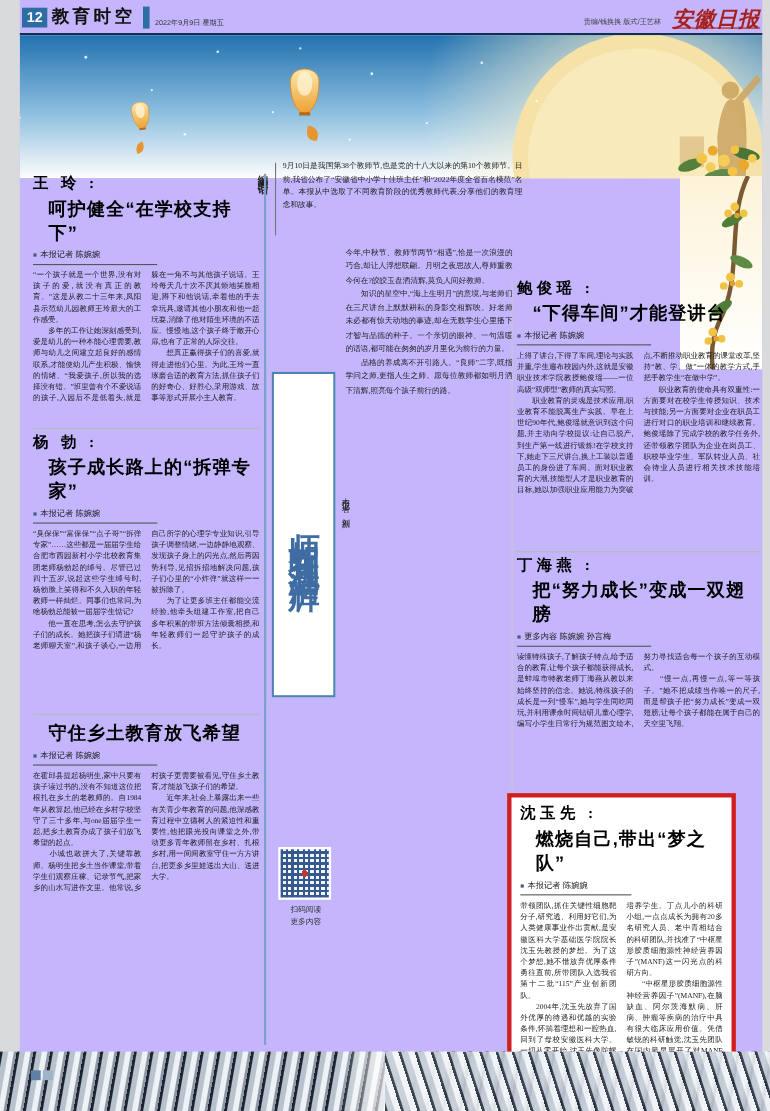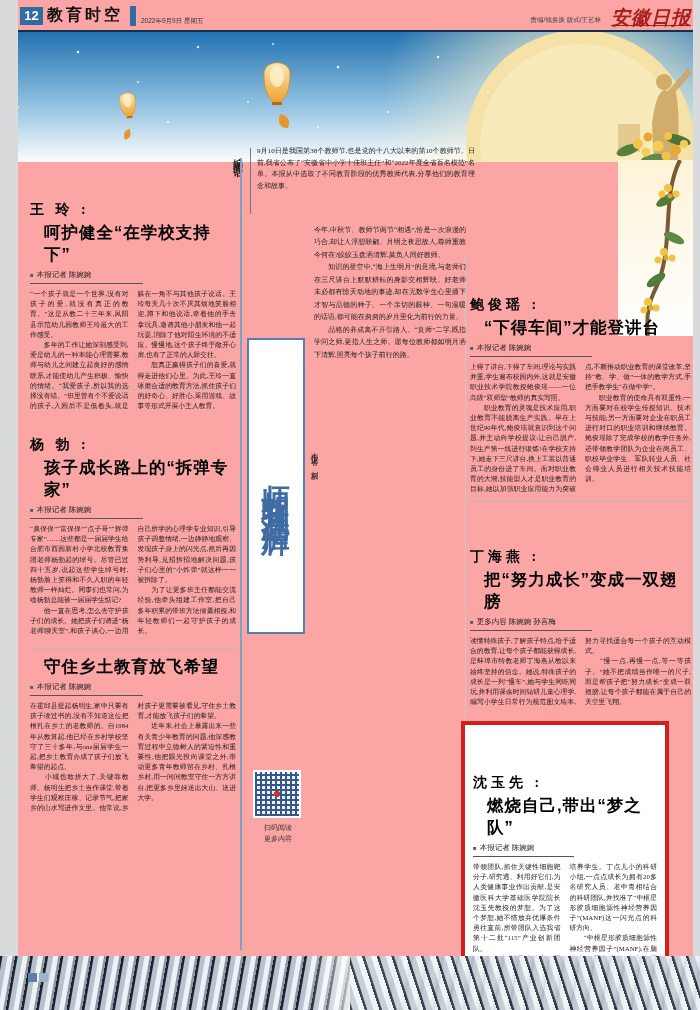--- a/index.html
+++ b/index.html
@@ -1,17 +1,17 @@
 <!DOCTYPE html>
 <html><head>
 <meta charset="utf-8">
 <style>
   html,body{margin:0;padding:0;}
   body{width:700px;height:1010px;position:relative;background:#d9dadb;font-family:"Liberation Sans",sans-serif;overflow:hidden;}
-  .page{position:absolute;left:18px;top:0;width:675px;height:958px;background:#fca5a5;}
+  .page{position:absolute;left:18px;top:0;width:675px;height:958px;background:#c4b5fd;}
   
   .hdr{position:absolute;left:0;top:3px;width:675px;height:26px;}
   .pgnum{position:absolute;left:2px;top:4px;width:23px;height:18px;background:#2e6da4;color:#fff;font-weight:bold;font-size:13px;text-align:center;line-height:18px;}
   .section{position:absolute;left:29px;top:2px;font-size:16px;font-weight:bold;letter-spacing:3px;color:#111;font-family:"Liberation Sans",sans-serif;}
   .hbar{position:absolute;left:112px;top:3px;width:6px;height:20px;background:#2e6da4;}
   .hdate{position:absolute;left:123px;top:14px;font-size:6.5px;color:#333;}
   .staff{position:absolute;right:92px;top:13px;font-size:6.5px;color:#444;}
   .masthead{position:absolute;right:2px;top:2px;font-size:19px;color:#a8201d;font-family:"Liberation Serif",serif;font-weight:bold;font-style:italic;letter-spacing:1px;text-decoration:underline;}
   
   .banner{position:absolute;left:0;top:30px;width:675px;height:130px;border-top:2px solid #11304f;}
@@ -20,21 +20,21 @@
   .ednote{position:absolute;left:213px;top:146px;width:244px;height:70px;display:flex;gap:6px;}
   .edlabel{writing-mode:vertical-rl;text-orientation:upright;font-size:9.5px;font-weight:bold;color:#222;font-family:"Liberation Serif",serif;letter-spacing:3px;padding-top:4px;}
   .edrule{width:1px;background:#777;margin:2px 0;}
   .edtext{flex:1;font-size:7px;line-height:1.65;color:#222;font-family:"Liberation Serif",serif;text-align:justify;white-space:pre-line;}
   
   .vdiv1{position:absolute;left:222px;top:158px;width:2px;height:792px;background:#7aa3c6;}
   .vdiv2{position:absolute;left:447px;top:256px;width:1px;height:462px;background:#c9c9c9;}
   .hdiv{position:absolute;height:1px;background:#b9b9b9;}
   
   .art{position:absolute;}
-  .aname{font-family:"Liberation Serif",serif;font-weight:bold;font-size:14px;color:#000;letter-spacing:4px;margin-top:43px;}
+  .aname{font-family:"Liberation Serif",serif;font-weight:bold;font-size:14px;color:#000;letter-spacing:4px;}
   .atitle{font-weight:bold;font-size:16.5px;color:#000;margin:3px 0 4px 14px;letter-spacing:1px;}
   .abyline{font-size:7.5px;color:#222;border-bottom:1px solid #555;padding-bottom:3px;margin-bottom:5px;width:55%;}
   .sq{color:#44607e;font-size:6px;margin-right:3px;}
   .atext{font-size:6.8px;line-height:1.5;color:#1c1c1c;text-align:justify;column-count:2;column-gap:9px;overflow:hidden;white-space:pre-line;font-family:"Liberation Serif",serif;}
   
   .vtitlebox{position:absolute;left:229px;top:338px;width:54px;height:292px;border:2px solid #4f81b5;display:flex;align-items:center;justify-content:center;background:#fff;}
   .vtitle{writing-mode:vertical-rl;text-orientation:upright;font-size:29px;font-weight:600;color:#3f6ca3;font-family:"Liberation Serif",serif;letter-spacing:7px;}
   .vbyline{position:absolute;left:291px;top:446px;height:118px;writing-mode:vertical-rl;text-orientation:upright;font-size:7.5px;color:#222;letter-spacing:2px;font-family:"Liberation Serif",serif;}
   .essay{position:absolute;left:296px;top:224px;width:152px;height:716px;font-size:7px;line-height:1.78;text-align:justify;color:#222;font-family:"Liberation Serif",serif;white-space:pre-line;overflow:hidden;}
   .qr{position:absolute;left:237px;top:772px;width:44px;height:44px;background:

